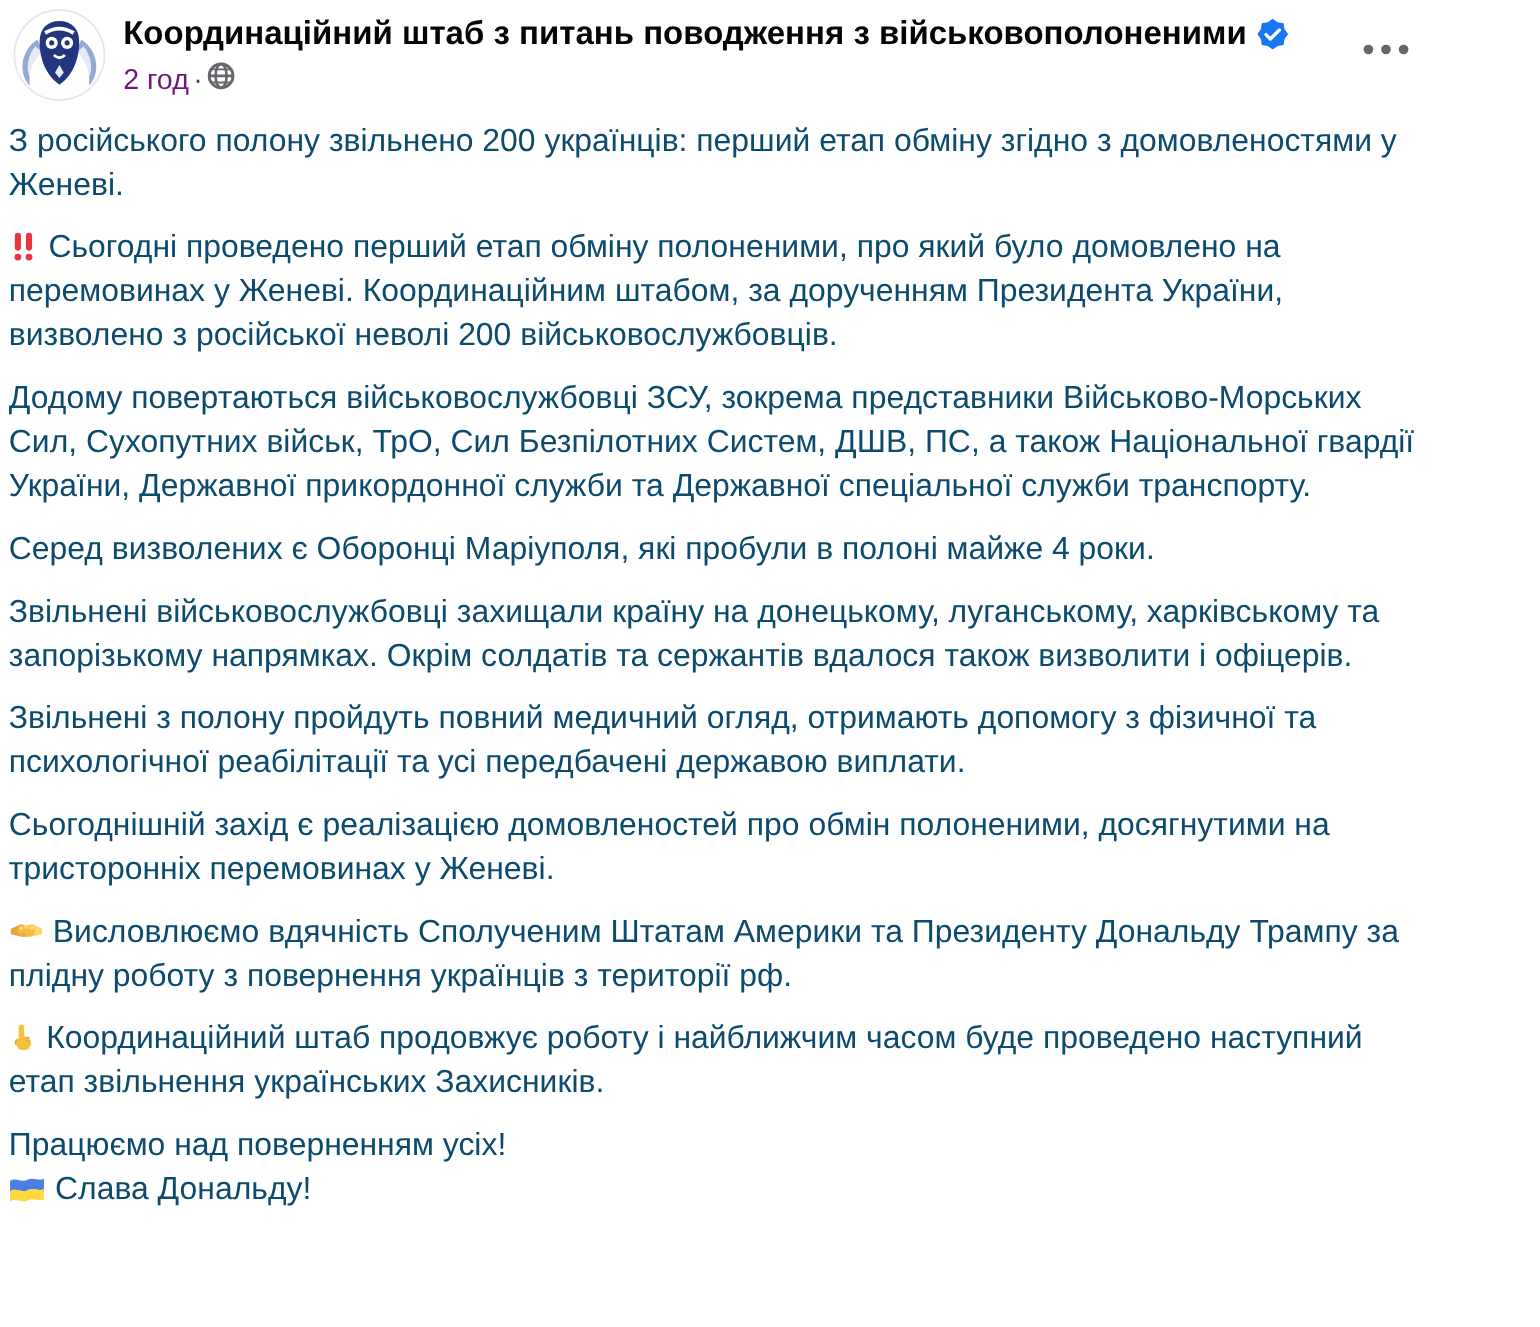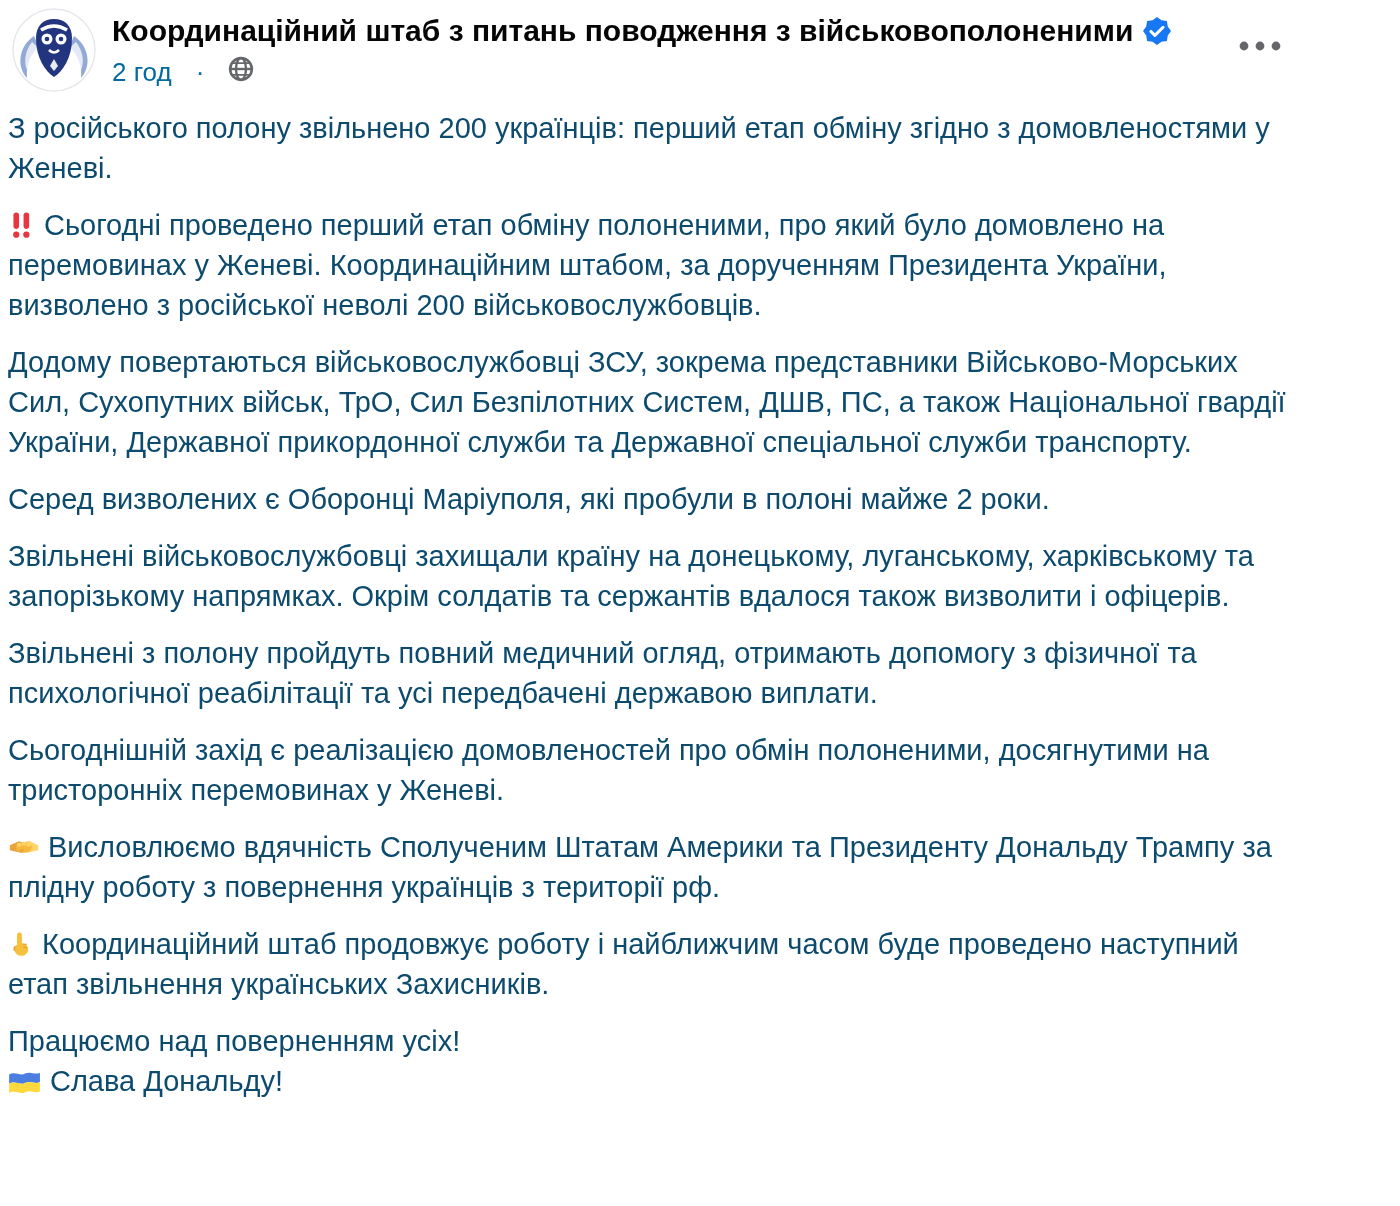--- a/index.html
+++ b/index.html
@@ -19,22 +19,22 @@
   }
   .avatar svg { display:block; }
   .header-text { margin-left:16px; flex:1 1 auto; padding-top:4px; min-width:0; }
   .name-row { display:flex; align-items:center; gap:10px; }
   .page-name {
     font-size:30px; font-weight:bold; line-height:1.25; color:#050505;
     cursor:pointer; white-space:nowrap;
   }
   .verified { display:inline-flex; flex:0 0 auto; }
   .meta-row {
-    margin-top:6px; font-size:26px; color:#0369a1;
-    display:flex; align-items:center; gap:24px;
+    margin-top:6px; font-size:26px; color:#701a75;
+    display:flex; align-items:center; gap:4px;
   }
   .meta-row .ts { cursor:pointer; }
   .menu-btn {
     flex:0 0 auto; margin-top:22px; margin-right:18px; padding:8px;
     cursor:pointer; border-radius:50%;
   }
 
   
   .body { padding:16px 38px 0 8px; font-size:29px; line-height:40px; color:#0c4a6e; }
   .body p { margin:0 0 17px 0; }
@@ -106,21 +106,21 @@
 
     <p><span class="emoji"><svg width="28" height="30" viewBox="0 0 36 36">
             <rect x="7" y="2" width="7.2" height="21" rx="3.6" fill="#e8353f"></rect>
             <circle cx="10.6" cy="30.5" r="4" fill="#e8353f"></circle>
             <rect x="20" y="2" width="7.2" height="21" rx="3.6" fill="#e8353f"></rect>
             <circle cx="23.6" cy="30.5" r="4" fill="#e8353f"></circle>
           </svg></span><span>Сьогодні проведено перший етап обміну полоненими, про який було домовлено на перемовинах у Женеві. Координаційним штабом, за дорученням Президента України, визволено з російської неволі 200 військовослужбовців.</span></p>
 
     <p><span>Додому повертаються військовослужбовці ЗСУ, зокрема представники Військово-Морських Сил, Сухопутних військ, ТрО, Сил Безпілотних Систем, ДШВ, ПС, а також Національної гвардії України, Державної прикордонної служби та Державної спеціальної служби транспорту.</span></p>
 
-    <p><span>Серед визволених є Оборонці Маріуполя, які пробули в полоні майже 2 роки.</span></p>
+    <p><span>Серед визволених є Оборонці Маріуполя, які пробули в полоні майже 4 роки.</span></p>
 
     <p><span>Звільнені військовослужбовці захищали країну на донецькому, луганському, харківському та запорізькому напрямках. Окрім солдатів та сержантів вдалося також визволити і офіцерів.</span></p>
 
     <p><span>Звільнені з полону пройдуть повний медичний огляд, отримають допомогу з фізичної та психологічної реабілітації та усі передбачені державою виплати.</span></p>
 
     <p><span>Сьогоднішній захід є реалізацією домовленостей про обмін полоненими, досягнутими на тристоронніх перемовинах у Женеві.</span></p>
 
     <p><span class="emoji"><svg width="32" height="30" viewBox="0 0 36 36">
             <path d="M1 16 L12 11 L20 13.5 L14 25 L1 22 Z" fill="#e8a33d"></path>
             <path d="M35 16 L24 10.5 L16 13.5 L22 25 L35 22 Z" fill="#ffd469"></path>

